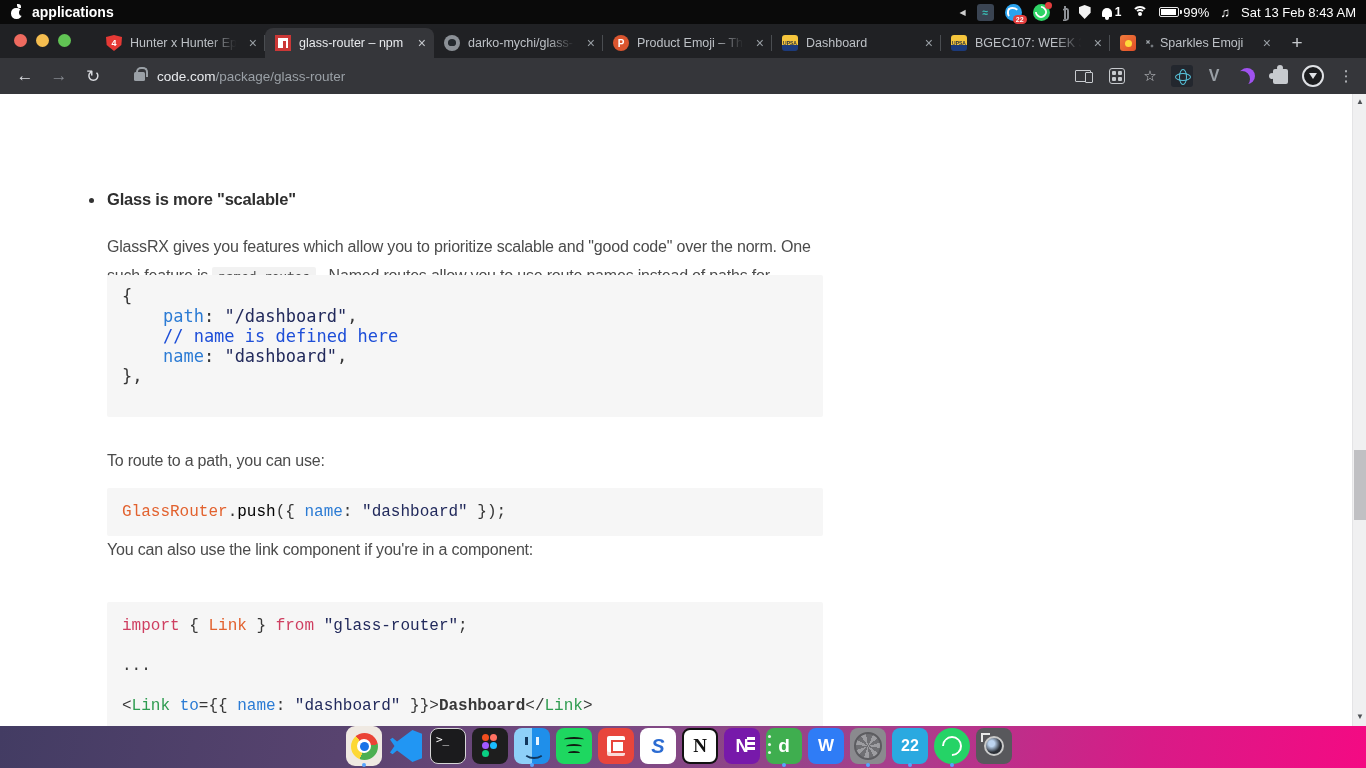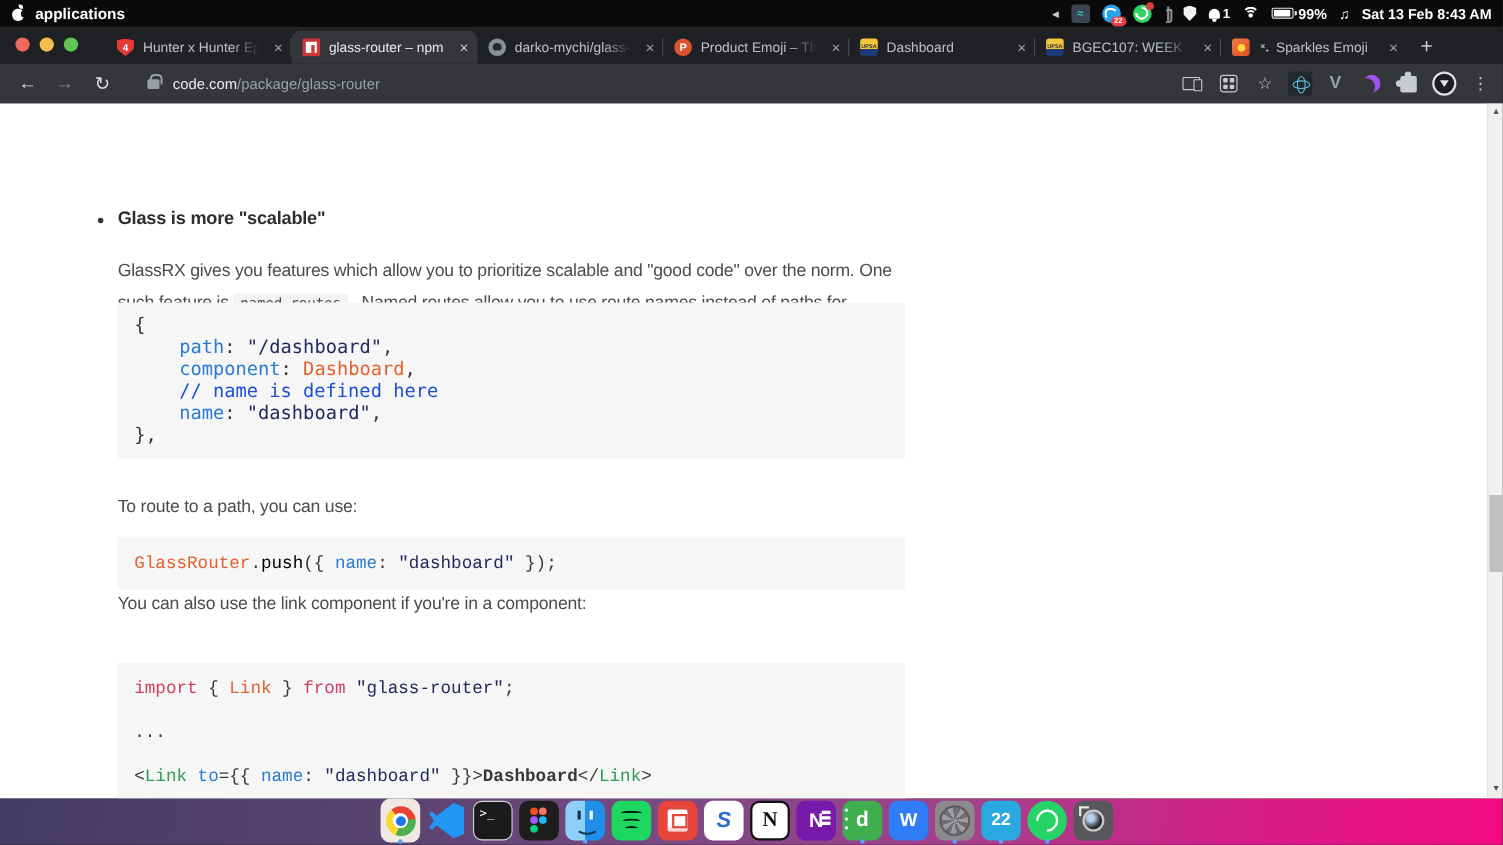--- a/index.html
+++ b/index.html
@@ -33,21 +33,21 @@
   .bellwrap b { font-size:12px; font-weight:bold; }
   .wifi { position:relative; width:16px; height:12px; }
   .wifi i { position:absolute; left:50%; border:2px solid transparent; border-top:2px solid #fff; border-radius:50%; }
   .wifi .w1 { width:16px; height:16px; margin-left:-8px; top:0; }
   .wifi .w2 { width:10px; height:10px; margin-left:-5px; top:3px; }
   .wifi .w3 { width:4px; height:4px; margin-left:-2px; top:6px; background:#fff; border:none; border-radius:50%; }
   .battwrap { display:flex; align-items:center; gap:4px; }
   .batt { position:relative; width:20px; height:10px; border:1px solid #e8e8e8; border-radius:2px; display:inline-block; }
   .batt::before { content:""; position:absolute; left:1px; top:1px; bottom:1px; width:15px; background:#fff; }
   .batt::after { content:""; position:absolute; right:-4px; top:2px; width:2px; height:4px; background:#e8e8e8; border-radius:0 1px 1px 0; }
-  .battwrap b, .clock { font-size:13px; font-weight:bold; }
+  .battwrap b, .clock { font-size:13px; font-weight:normal; }
   .music { font-size:13px; }
 
   
   .tabbar { position:absolute; top:24px; left:0; width:1366px; height:34px; background:#202124; display:flex; align-items:flex-end; }
   .lights { position:absolute; left:14px; top:10px; display:flex; gap:9px; }
   .lights i { width:13px; height:13px; border-radius:50%; }
   .l-red { background:#ee6a5f; } .l-yellow { background:#f5bd4f; } .l-green { background:#61c454; }
   .tabs { position:absolute; left:96px; top:4px; display:flex; height:30px; }
   .tab { width:169px; height:30px; display:flex; align-items:center; gap:8px; padding:0 8px 0 10px; color:#bdc1c6; font-size:12.5px; position:relative; border-radius:8px 8px 0 0; cursor:default; }
   .tab .sep { position:absolute; right:0; top:7px; width:1px; height:16px; background:#4a4d51; }
@@ -298,21 +298,20 @@
 
 <div class="content">
   <i class="bullet"></i>
   <div class="h-scalable">Glass is more "scalable"</div>
 
   <p class="para p1"><span>GlassRX gives you features which allow you to prioritize scalable and "good code" over the norm. One such feature is </span><span class="inlinecode">named routes</span><span> . Named routes allow you to use route names instead of paths for routing...as paths can change at any time. Route names are defined on route initialization:</span></p>
 
   <div class="codeblock cb1">
       <div class="cl"><span class="tk-p">{</span></div>
       <div class="cl"><span class="tk-p">    </span><span class="tk-key">path</span><span class="tk-p">: </span><span class="tk-str">"/dashboard"</span><span class="tk-p">,</span></div>
-      <div class="cl"><span class="tk-p">    </span><span class="tk-key">component</span><span class="tk-p">: </span><span class="tk-cls">Dashboard</span><span class="tk-p">,</span></div>
       <div class="cl"><span class="tk-com">    // name is defined here</span></div>
       <div class="cl"><span class="tk-p">    </span><span class="tk-key">name</span><span class="tk-p">: </span><span class="tk-str">"dashboard"</span><span class="tk-p">,</span></div>
       <div class="cl"><span class="tk-p">},</span></div>
     </div>
 
   <p class="para p2">To route to a path, you can use:</p>
 
   <div class="codeblock cb2">
       <div class="cl"><span class="tk-cls">GlassRouter</span><span class="tk-p">.</span><span class="tk-fn">push</span><span class="tk-p">({ </span><span class="tk-key">name</span><span class="tk-p">: </span><span class="tk-str">"dashboard"</span><span class="tk-p"> });</span></div>
     </div>

